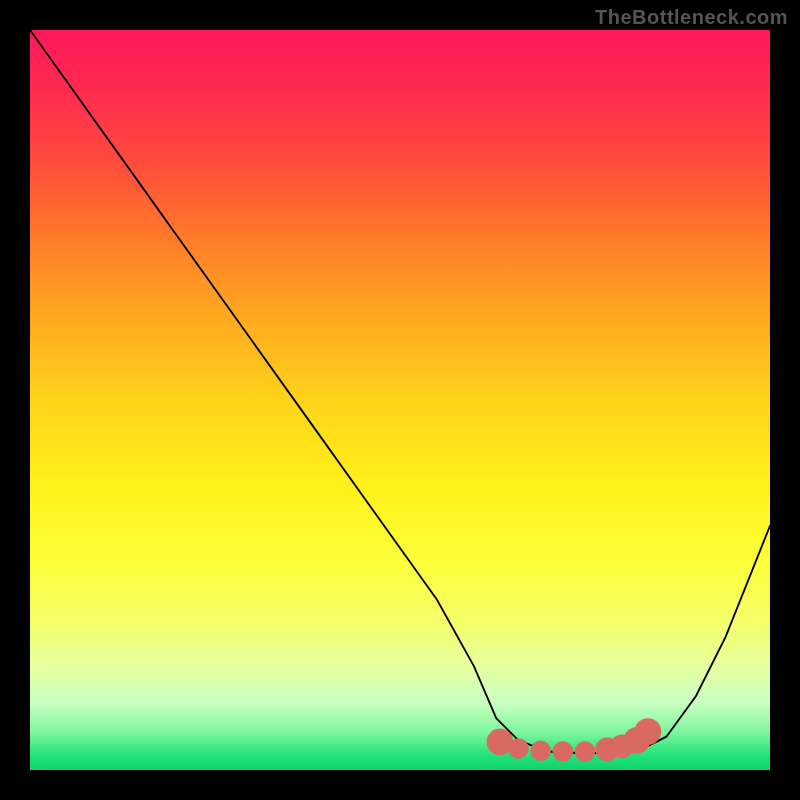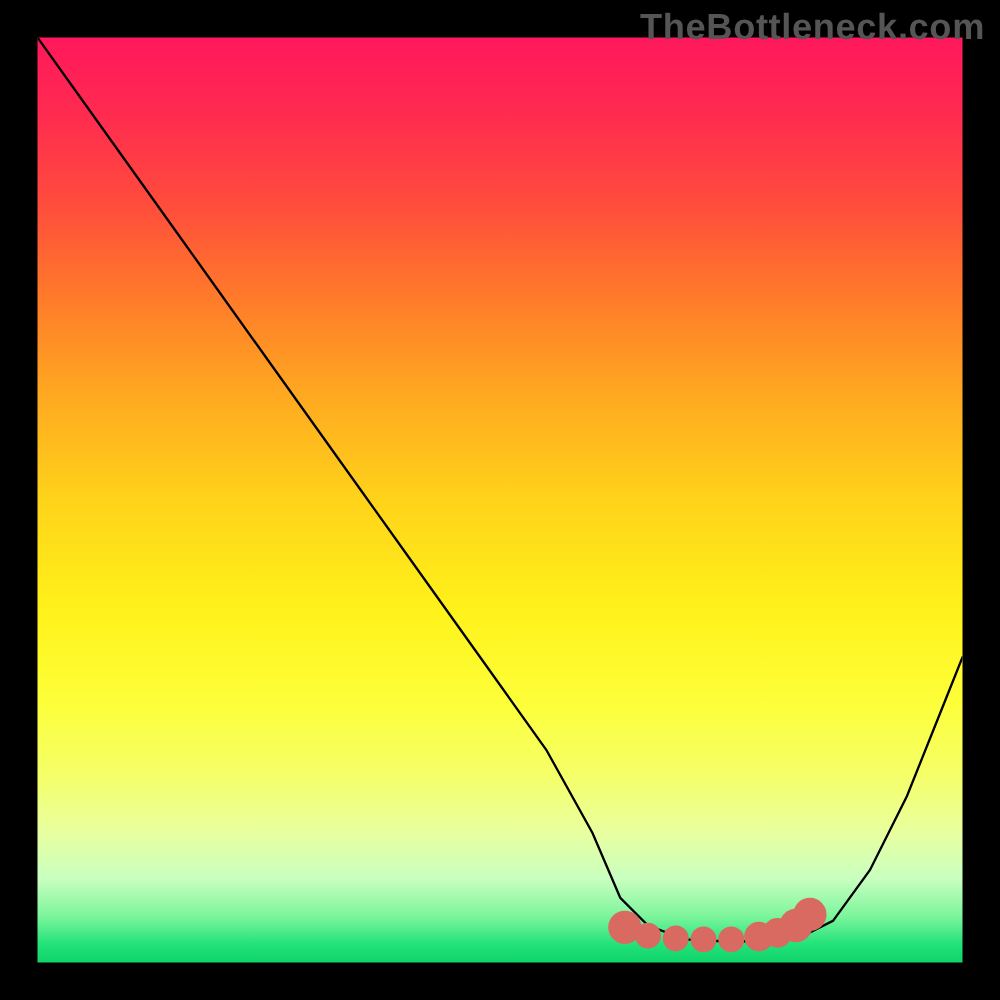--- a/index.html
+++ b/index.html
@@ -15,21 +15,21 @@
     position: relative;
     width: 800px;
     height: 800px;
     background: #000;
   }
   .watermark {
     position: absolute;
     top: 6px;
     right: 12px;
     color: #555;
-    font-size: 29px;
+    font-size: 20px;
     font-weight: bold;
     letter-spacing: 0.5px;
     z-index: 3;
   }
   .plot {
     position: absolute;
     left: 30px;
     top: 30px;
     width: 740px;
     height: 740px;

